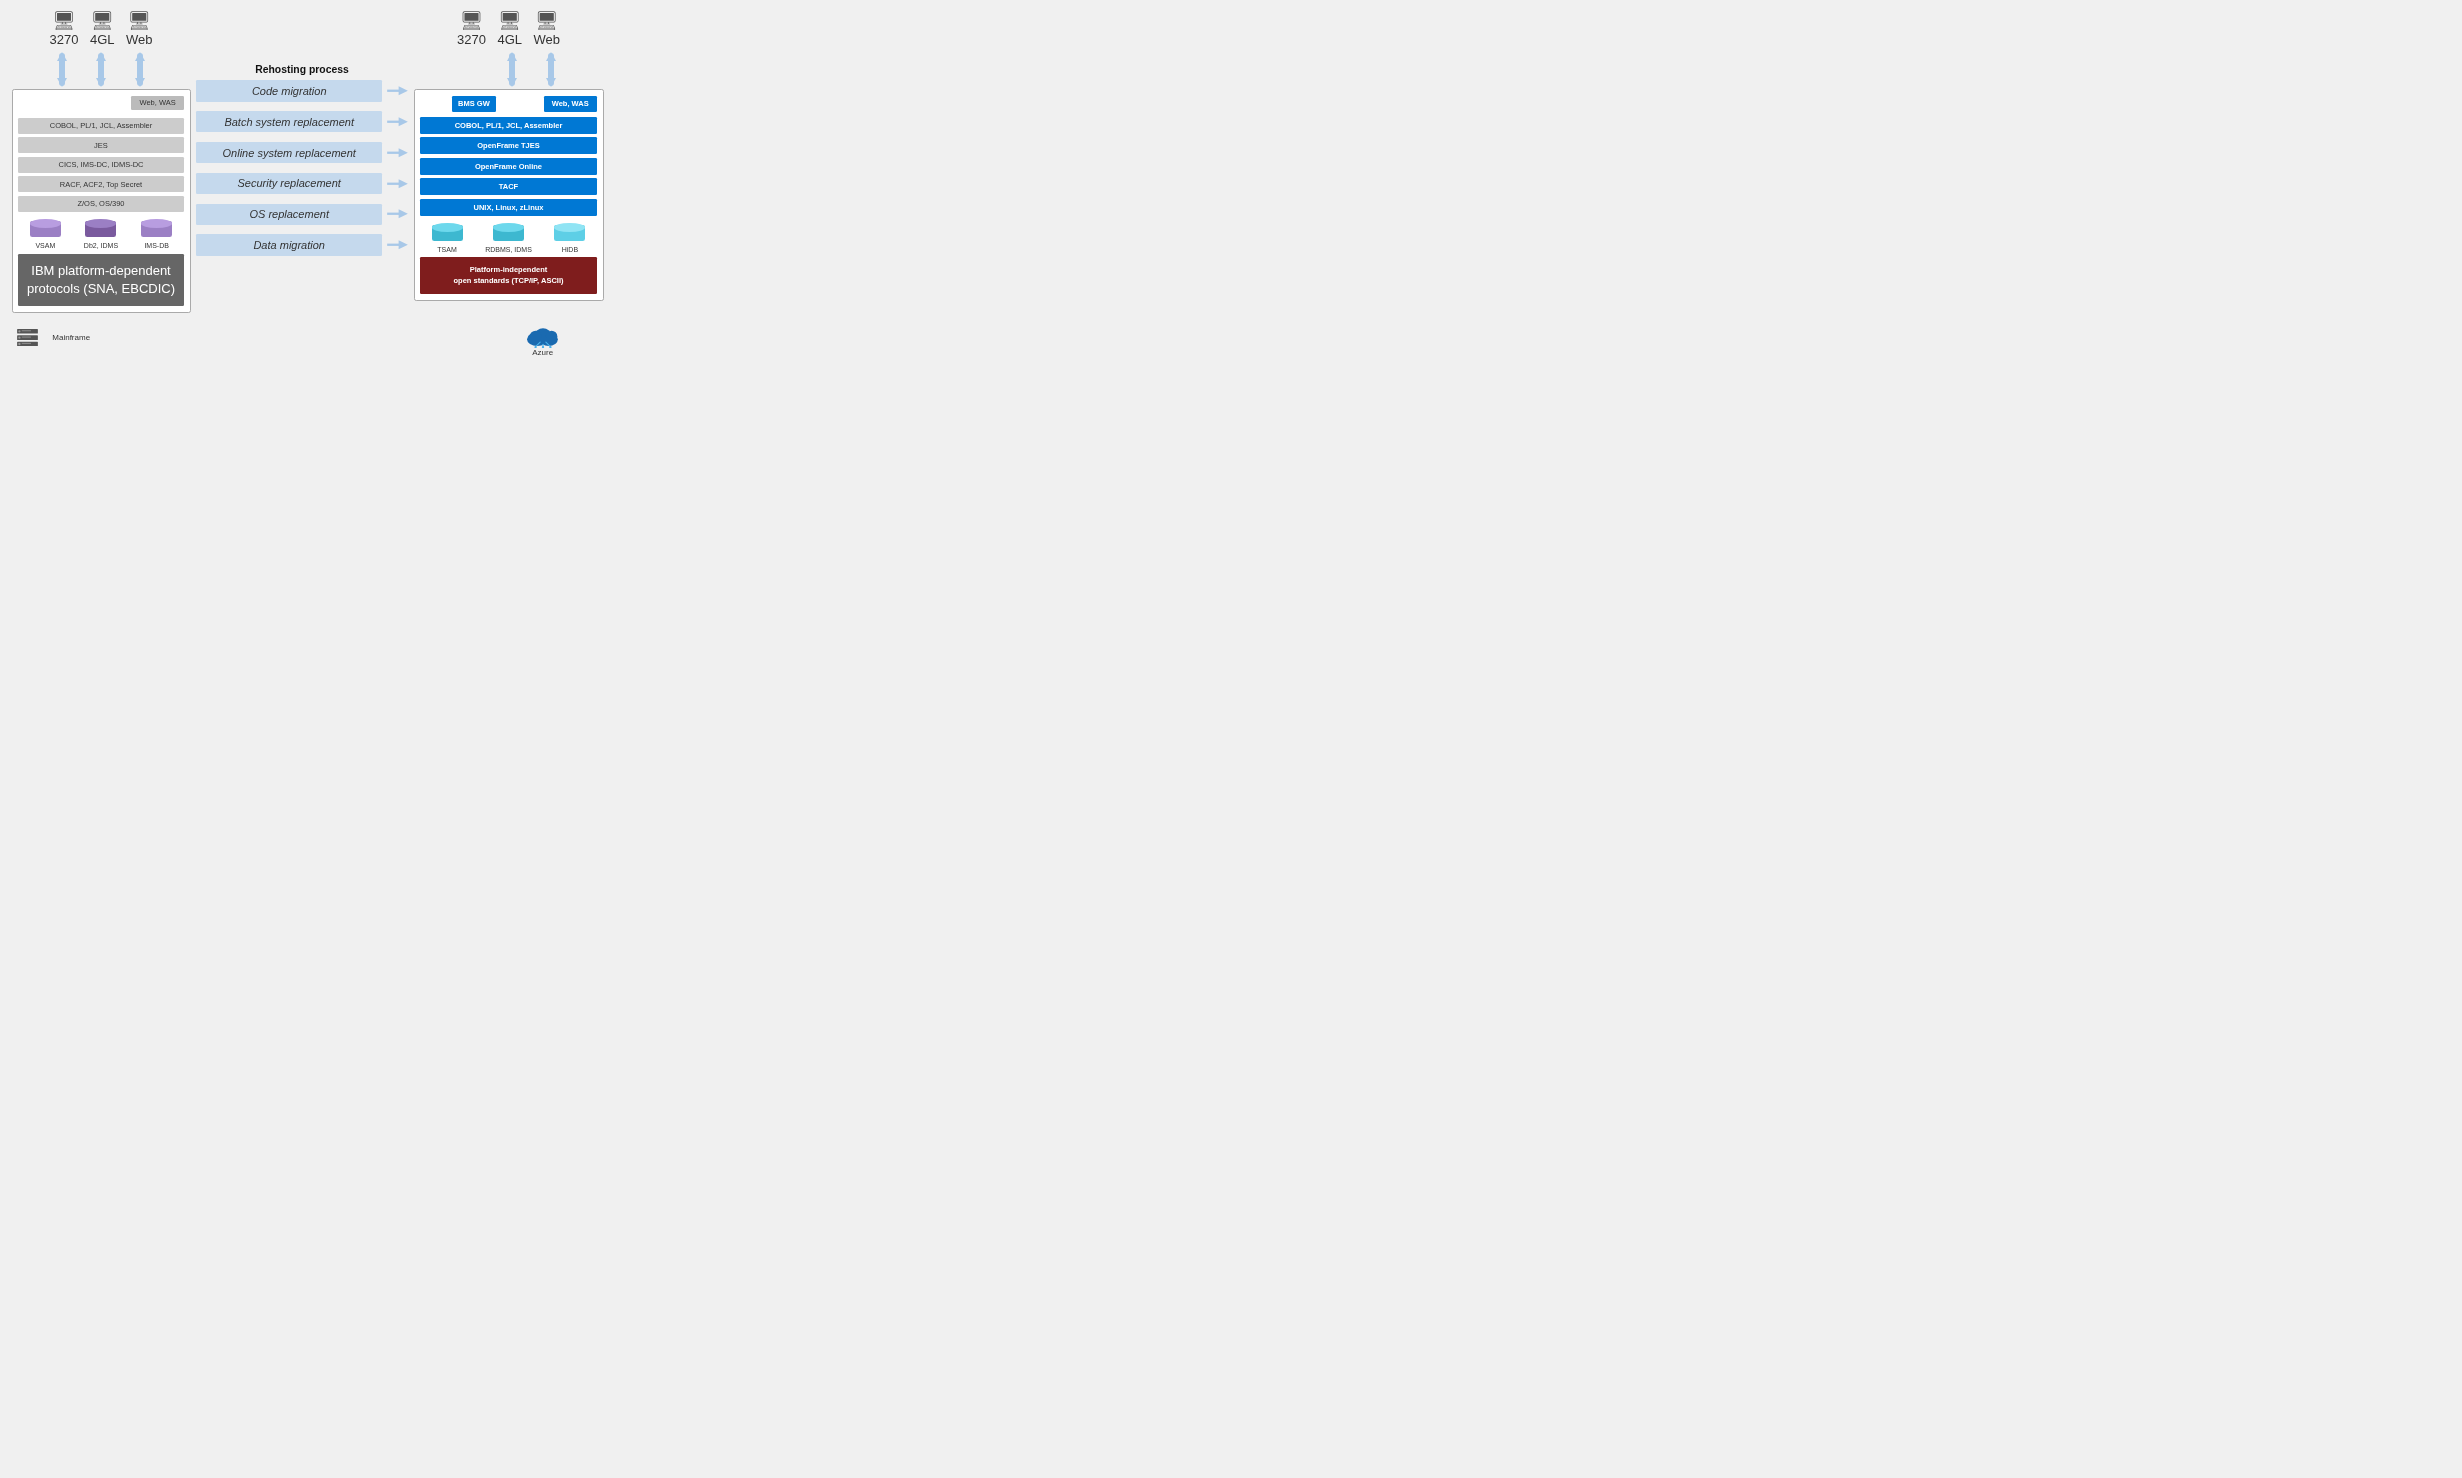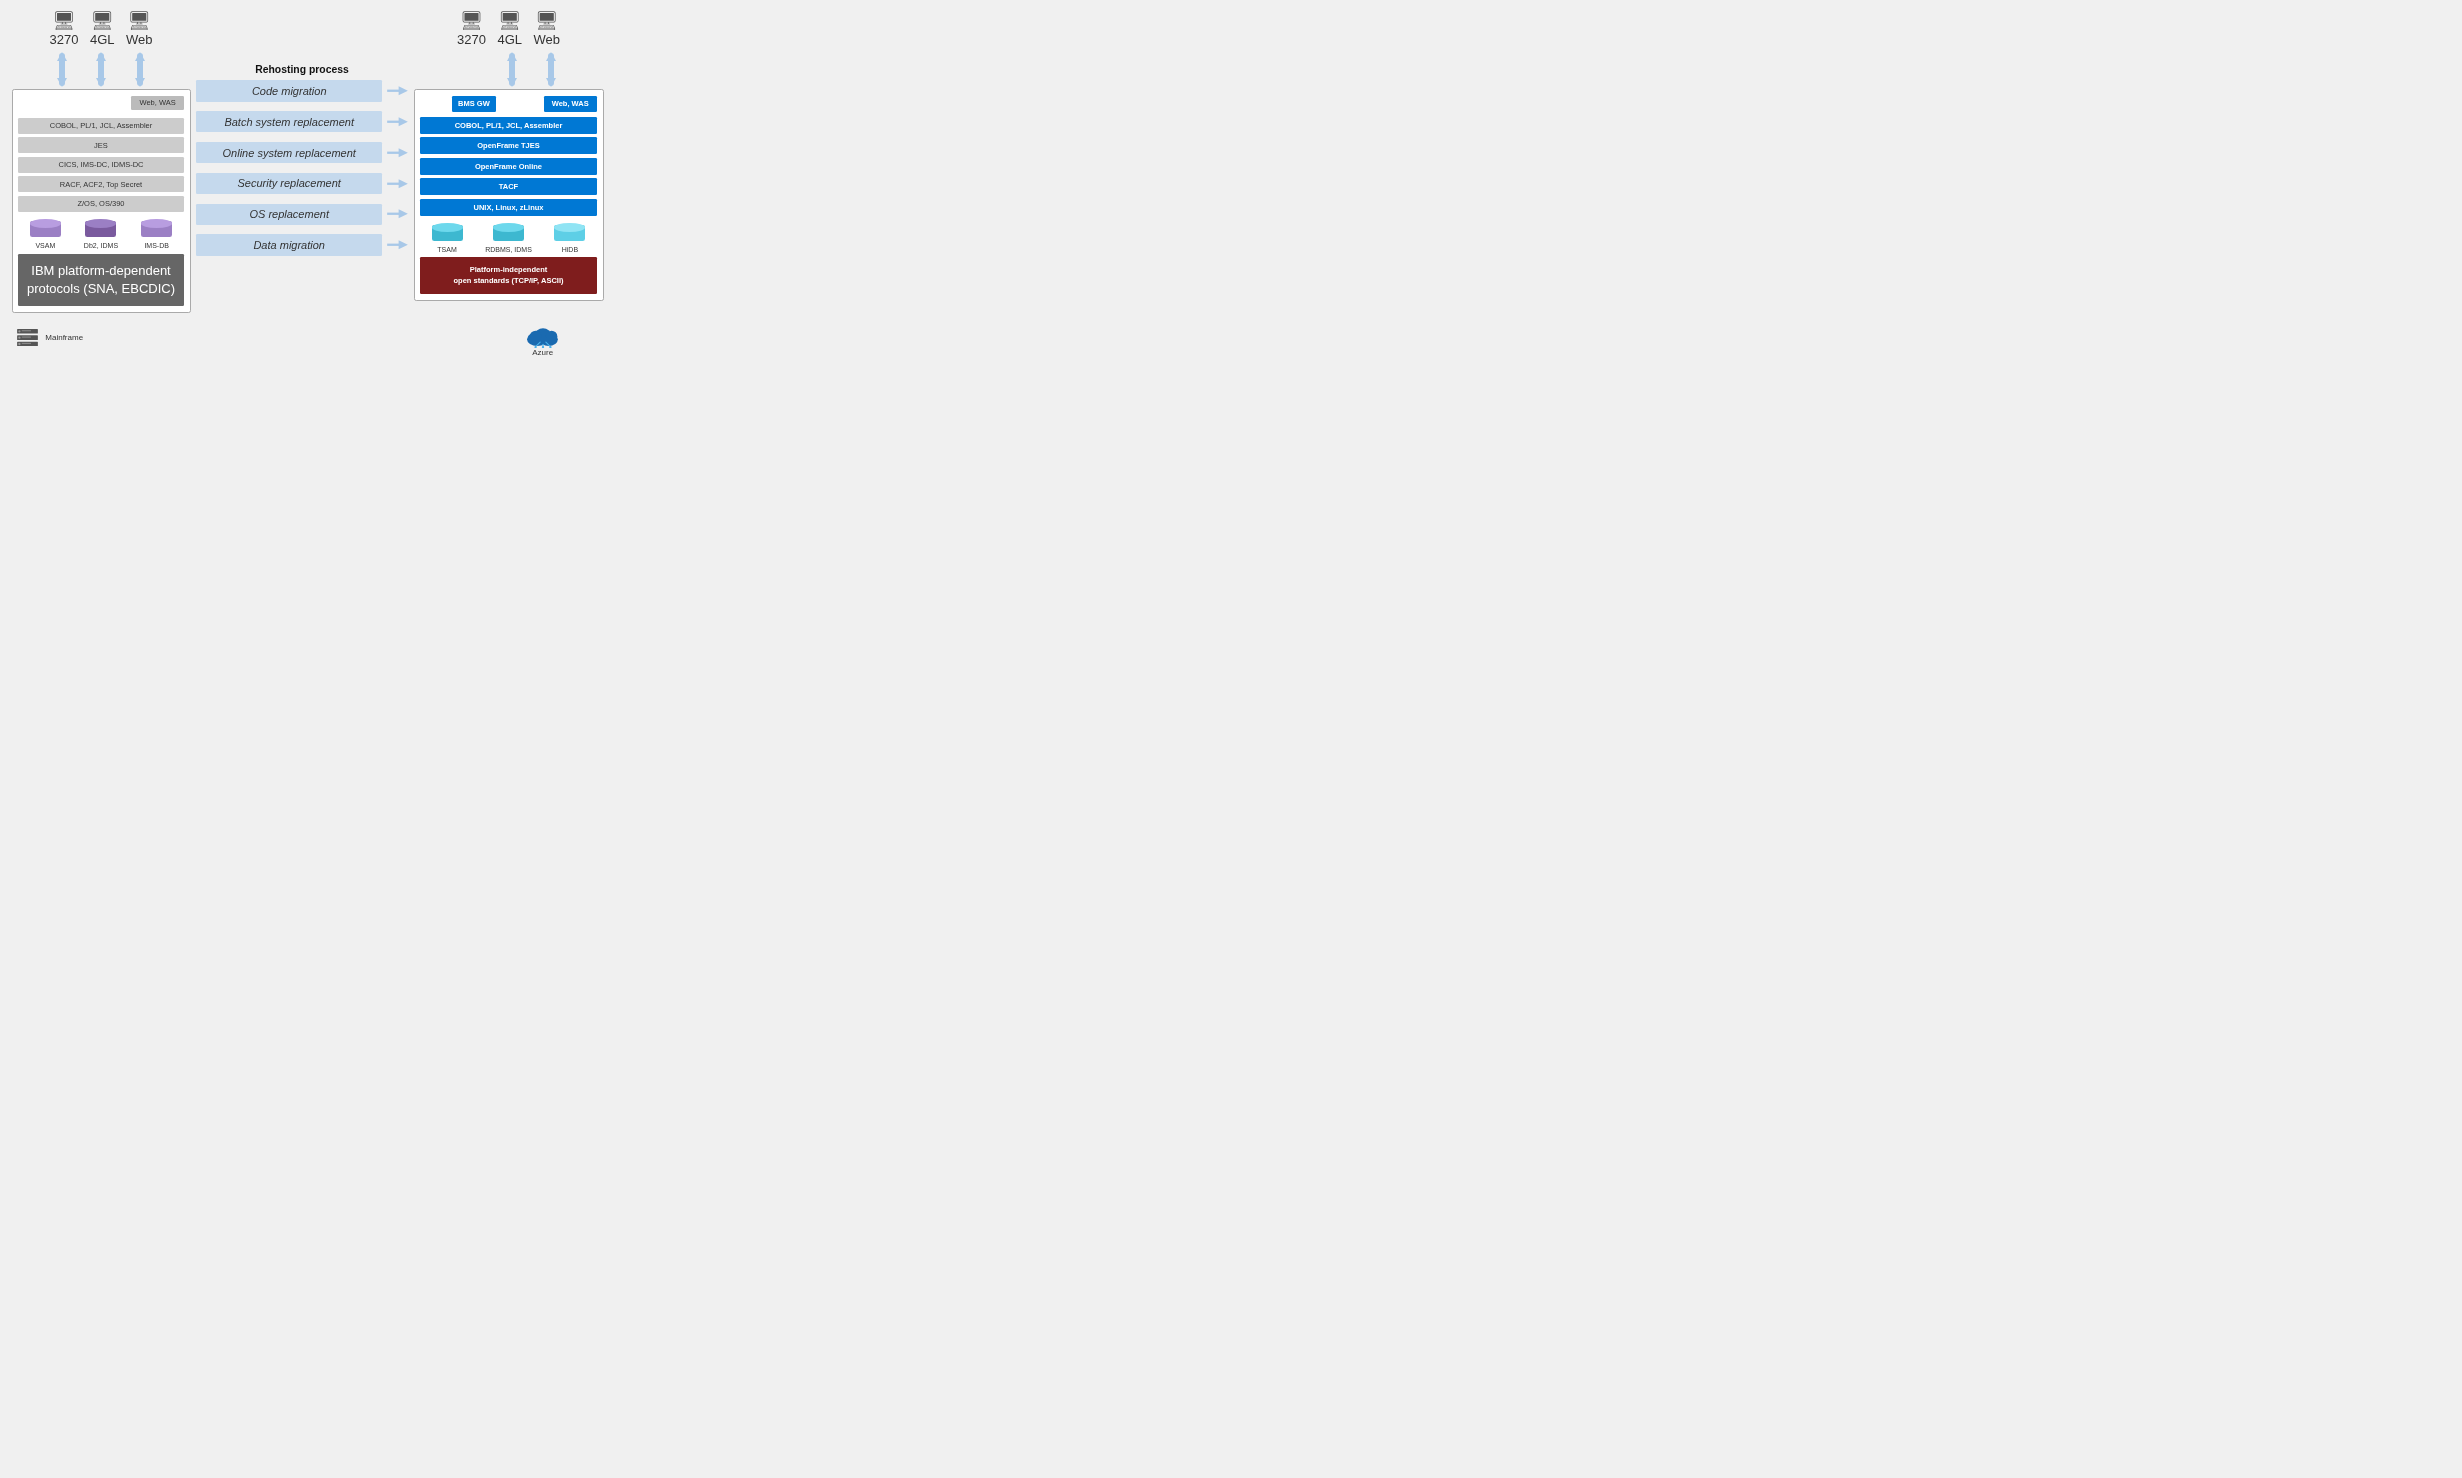--- a/index.html
+++ b/index.html
@@ -253,21 +253,21 @@
       font-size: 7.5px;
       font-weight: bold;
       text-align: center;
       margin-top: 3.5px;
       line-height: 1.4;
     }
 
     .mainframe-bottom {
       display: flex;
       align-items: center;
-      gap: 7px;
+      gap: 14px;
     }
 
     .mainframe-label {
       font-size: 8px;
       color: #333;
     }
 
     .azure-label {
       font-size: 8px;
       color: #333;

